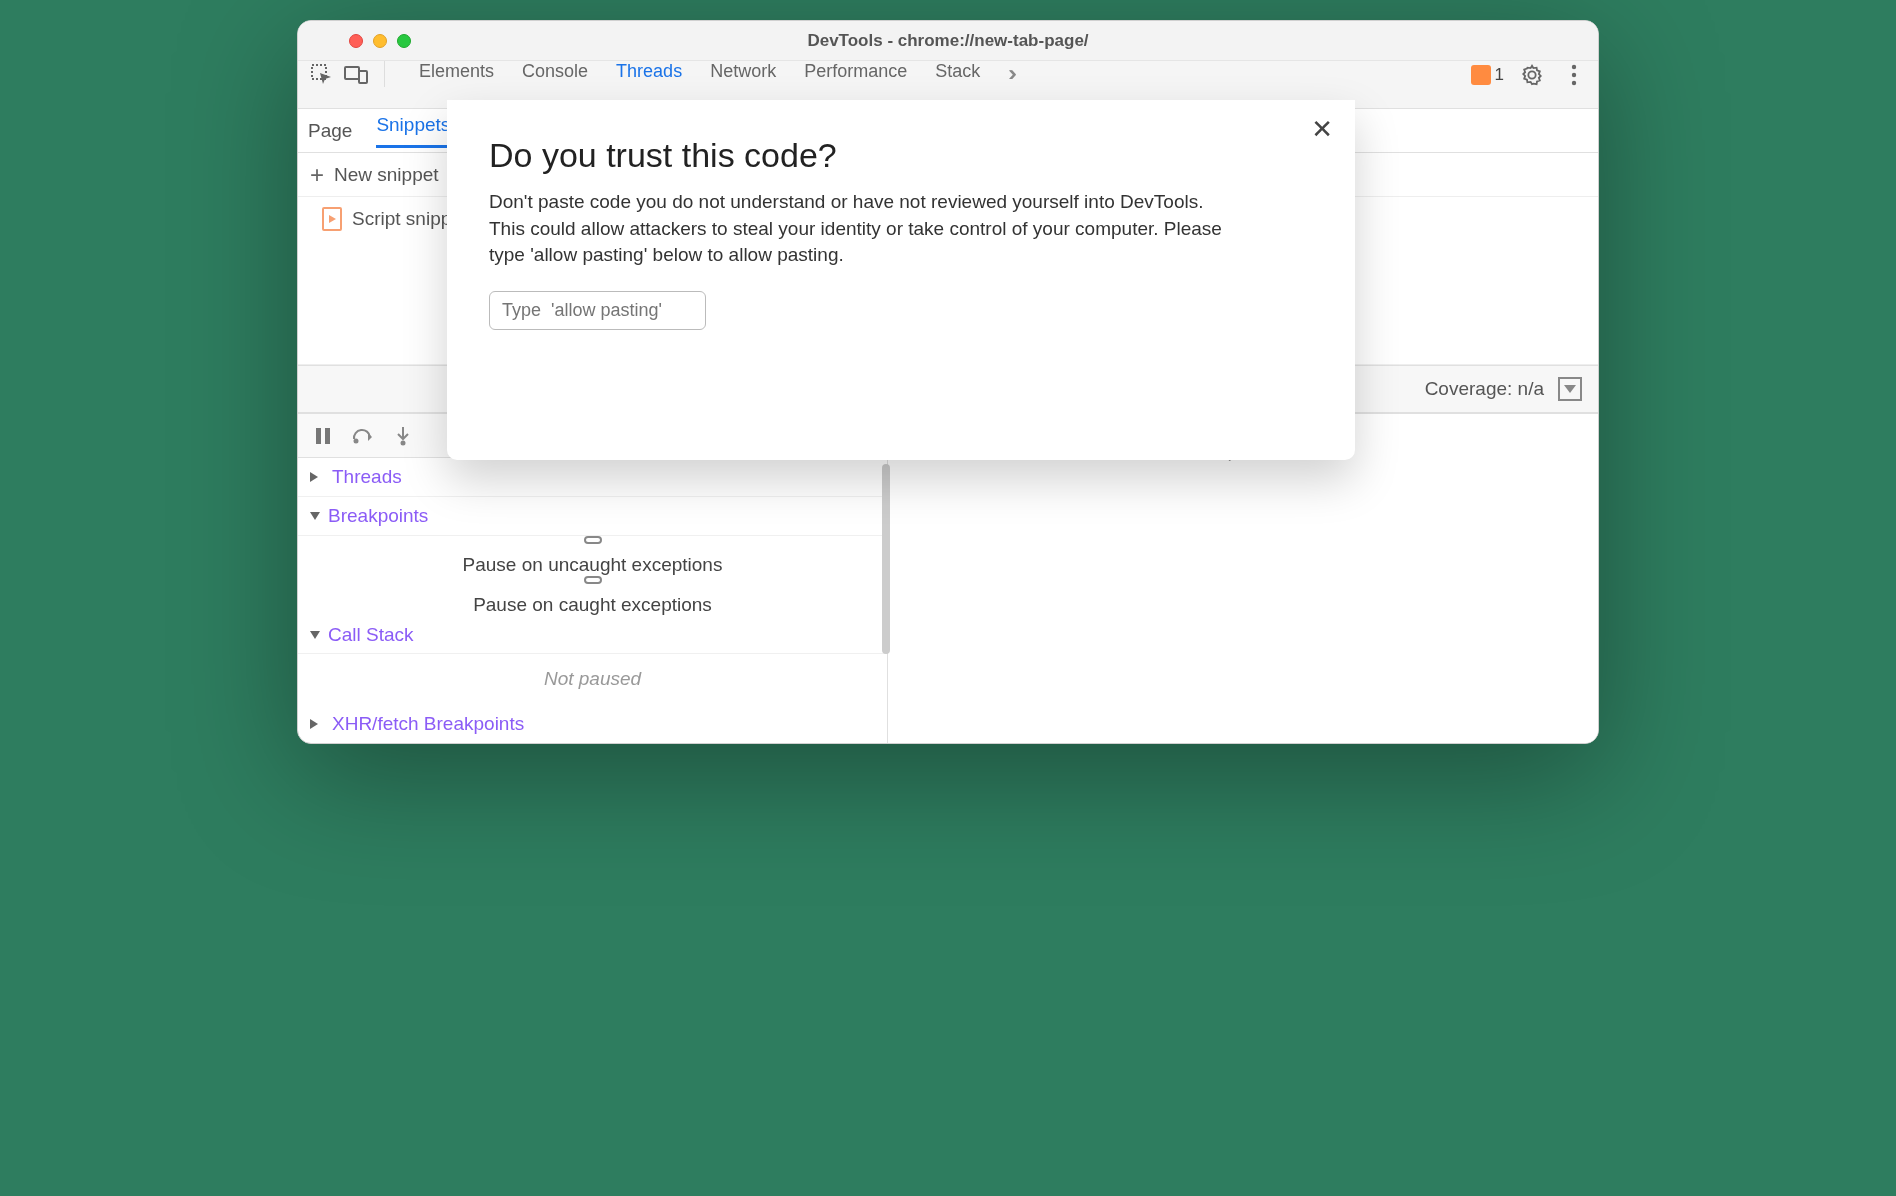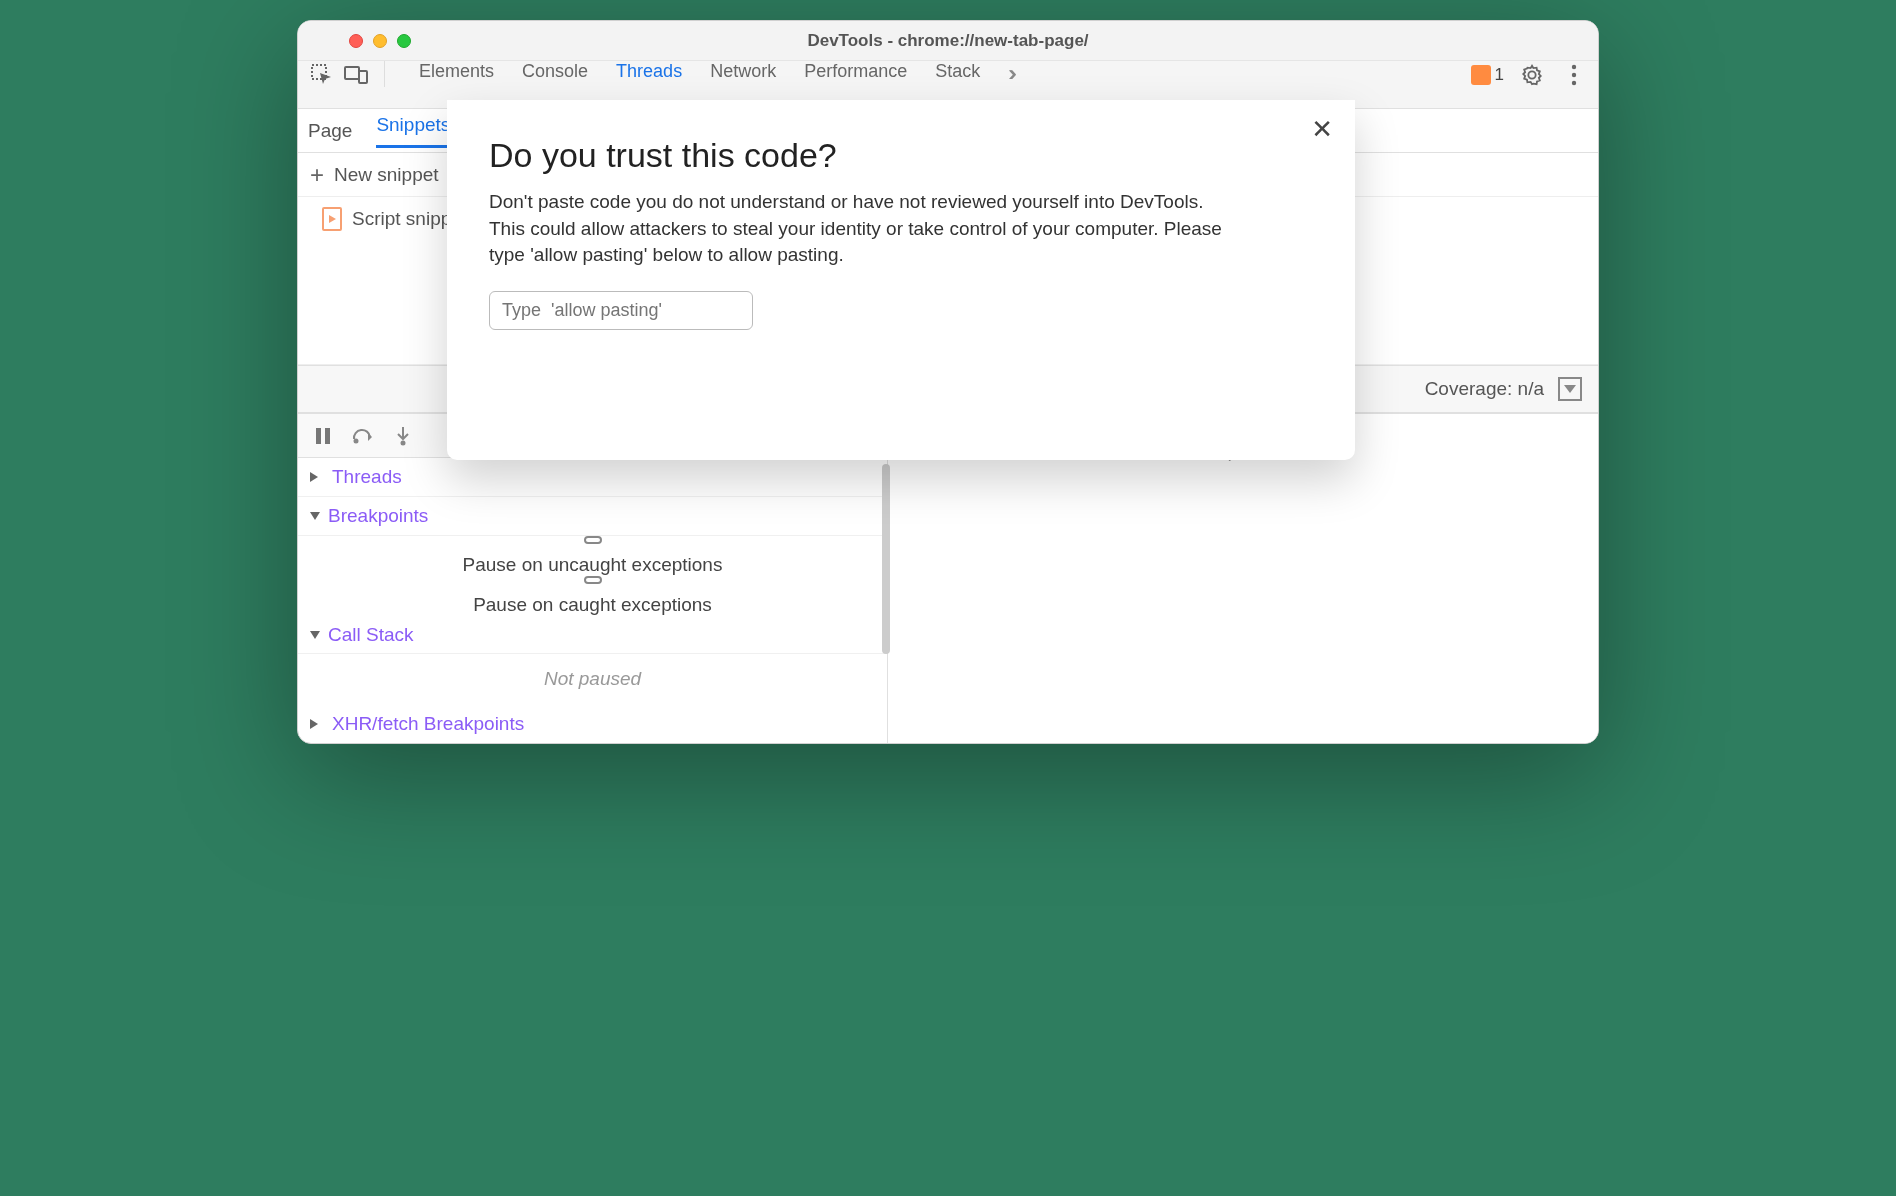--- a/index.html
+++ b/index.html
@@ -141,21 +141,21 @@
   background:#fff;
   border-radius: 0 0 10px 10px;
   box-shadow: 0 20px 46px rgba(0,0,0,0.18);
   padding: 36px 42px 28px 42px;
   z-index: 50;
 }
 .modal .close { position:absolute; top:14px; right:22px; font-size:26px; color:#444; cursor:pointer;}
 .modal h2 { font-size:34px; color:#222; font-weight:400; margin-bottom:14px; }
 .modal p { font-size:19px; line-height:1.4; color:#333; max-width:740px; margin-bottom:22px;}
 .modal input {
-  font-size:18px; padding:8px 12px; border:1px solid #bbb; border-radius:6px; width:264px; color:#888;
+  font-size:18px; padding:8px 12px; border:1px solid #bbb; border-radius:6px; width:217px; color:#888;
 }
 .modal .btns { position:absolute; bottom:26px; right:42px; display:flex; gap:16px;}
 .btn { font-size:20px; padding:10px 30px; border-radius:24px; border:1px solid transparent; cursor:pointer;}
 .btn-cancel { background:#fff; border:1px solid #1a73e8; color:#1a73e8; }
 .btn-allow { background:#a8c1ee; color:#fff; font-weight:600; }
 
 .chev-dbl{letter-spacing:-6px;color:#888;font-size:22px;}
 </style>
 </head>
 <body>

